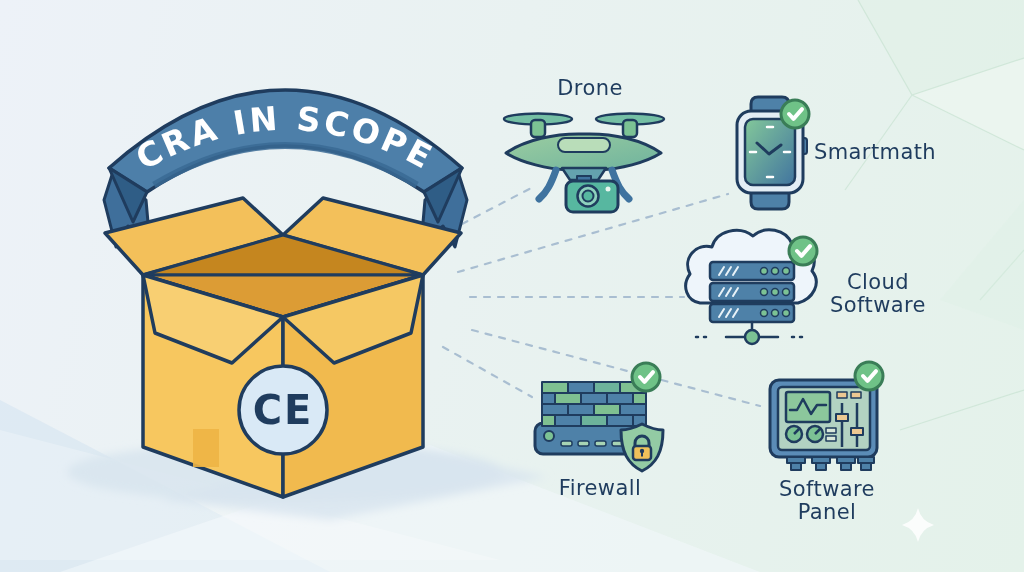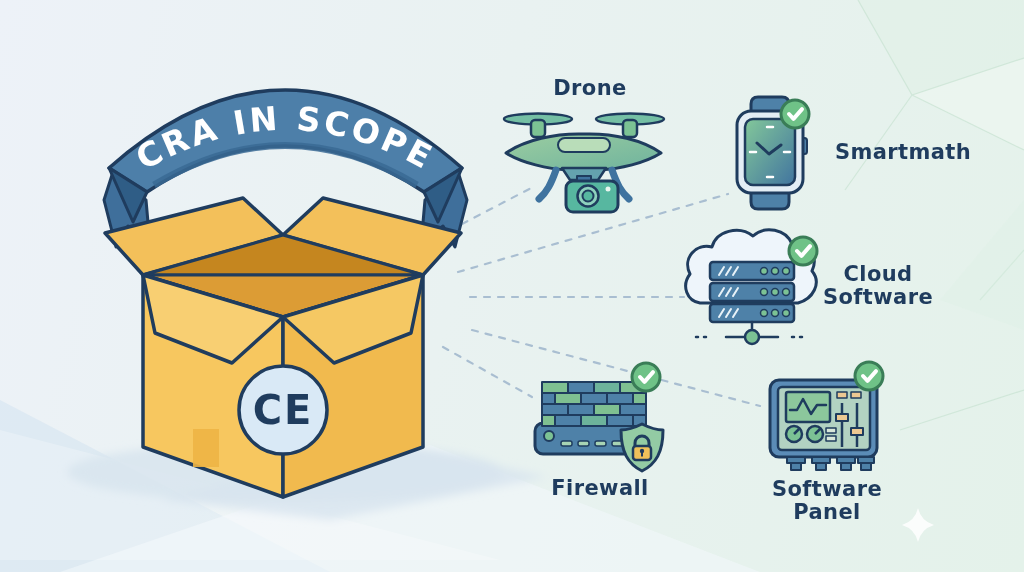--- a/index.html
+++ b/index.html
@@ -3,21 +3,21 @@
 <meta charset="utf-8">
 <style>
   html,body{margin:0;padding:0;}
   .stage{
     position:relative;width:1024px;height:572px;overflow:hidden;
     background:linear-gradient(105deg,#edf2f8 0%,#e9f2f1 45%,#e4f2ea 100%);
     font-family:"DejaVu Sans",sans-serif;
   }
   .stage svg{position:absolute;left:0;top:0;}
   .label{
-    position:absolute;font-weight:bold;font-size:21px;color:#1f3c5e;
+    position:absolute;font-weight:normal;font-size:21px;color:#1f3c5e;
     text-align:center;letter-spacing:.4px;line-height:23px;
   }
 </style>
 </head>
 <body>
 
 <div class="stage">
 
 <svg width="1024" height="572" viewBox="0 0 1024 572">
   <defs>
@@ -232,23 +232,23 @@
           <rect x="861" y="463" width="10" height="7"></rect>
     </g>
     <use href="#check-badge" transform="translate(869,376)"></use>
   </g>
 
   <path d="M 918,508 Q 921,521 934,525 Q 921,529 918,542 Q 915,529 902,525 Q 915,521 918,508 Z" fill="#ffffff" opacity="0.85"></path>
 </svg>
 
 <div class="label" style="left:530px;top:77px;width:120px;">Drone</div>
 
-<div class="label" style="left:805px;top:141px;width:140px;padding-left:28px;">Smartmath</div>
-
-<div class="label" style="left:807px;top:263px;width:142px;">
+<div class="label" style="left:805px;top:141px;width:140px;">Smartmath</div>
+
+<div class="label" style="left:807px;top:271px;width:142px;">
   <div>Cloud</div>
   <div>Software</div>
 </div>
 
 <div class="label" style="left:540px;top:477px;width:120px;text-align:center;">Firewall</div>
 
 <div class="label" style="left:747px;top:478px;width:160px;">Software Panel</div>
 
 </div>
 

